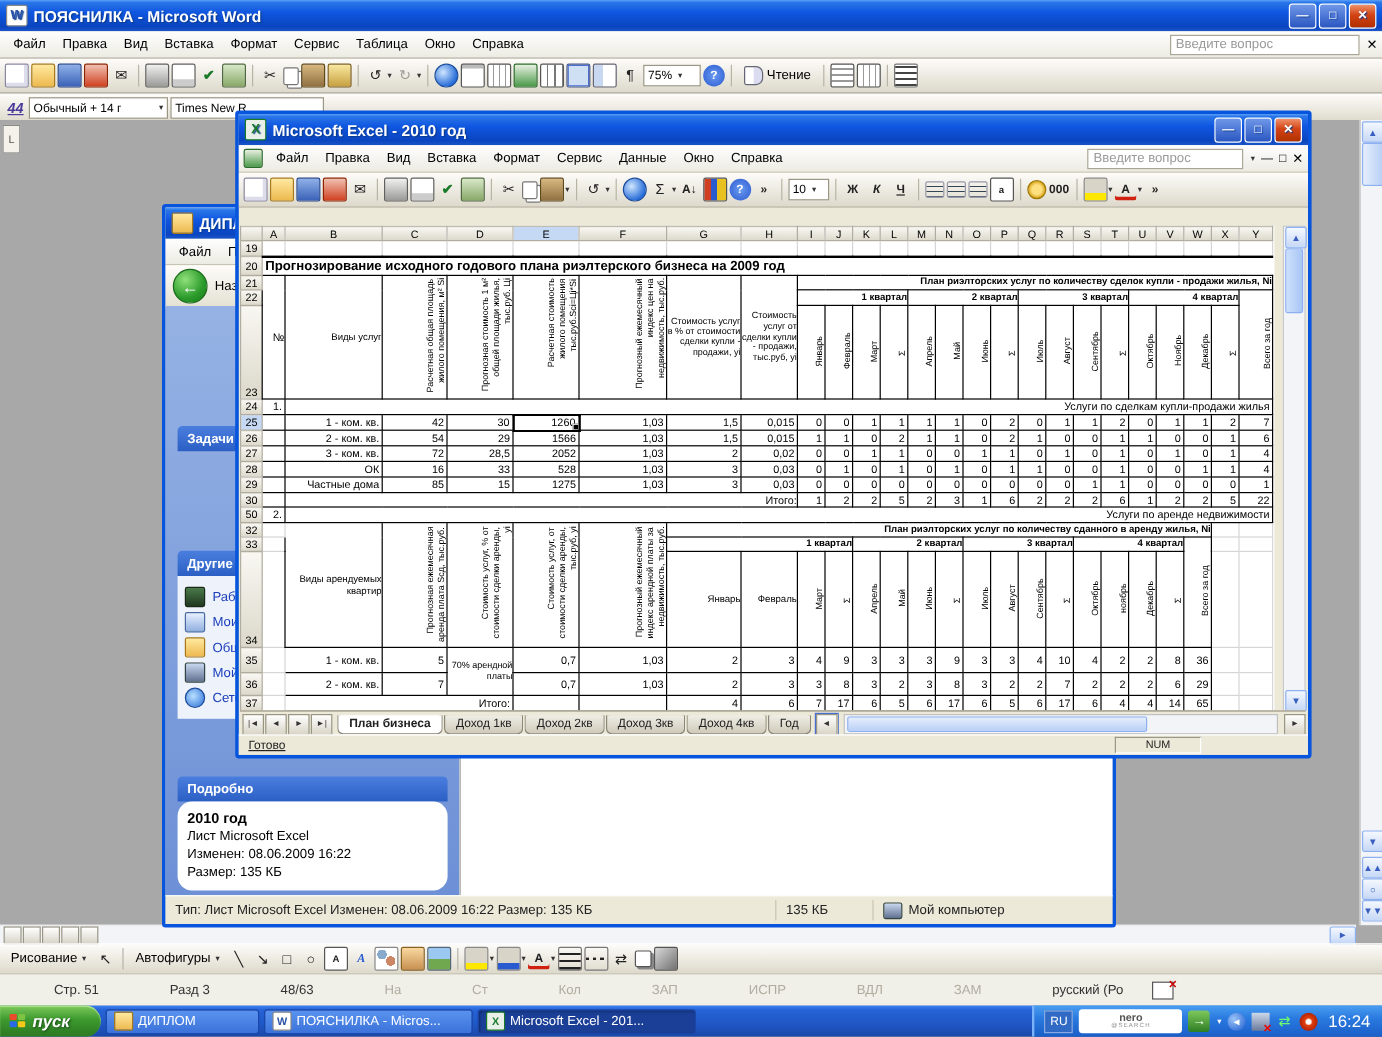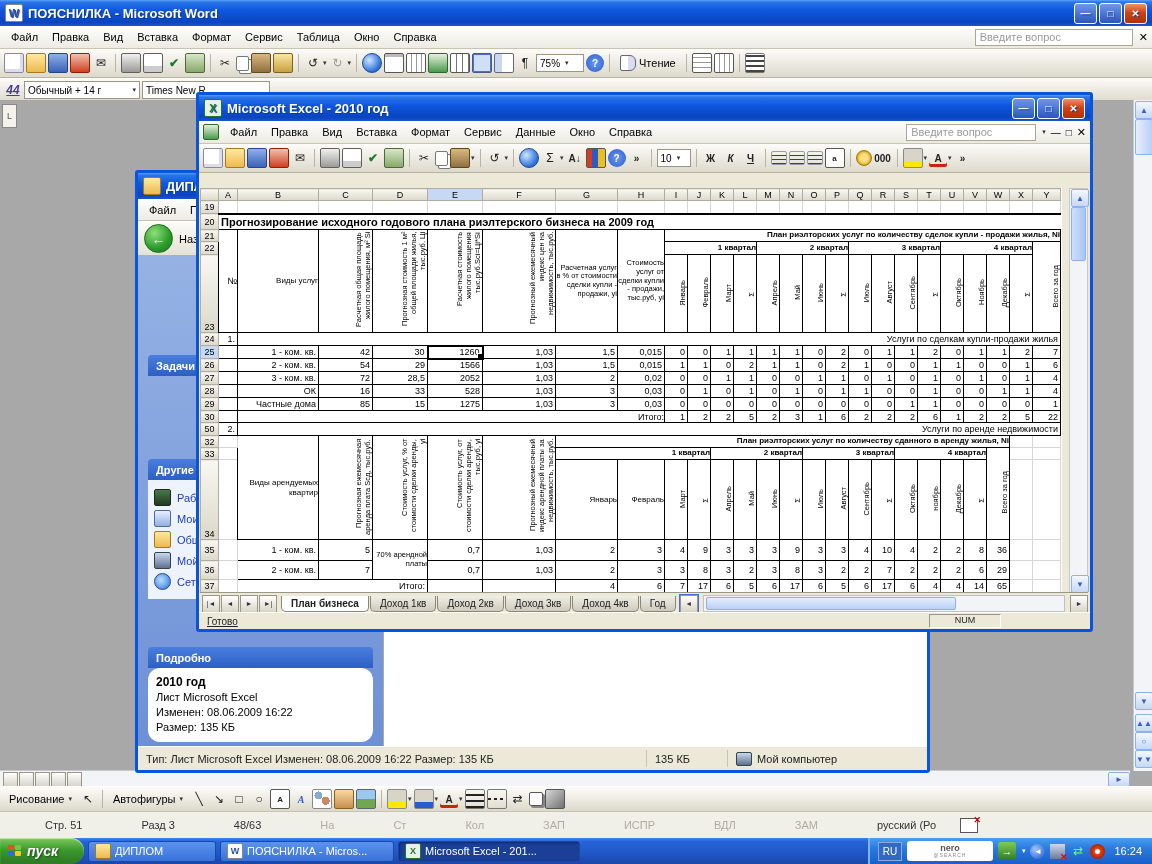--- a/index.html
+++ b/index.html
@@ -155,21 +155,21 @@
   .nerobox{width:86px;height:20px;background:#fff;border-radius:3px;display:flex;flex-direction:column;align-items:center;justify-content:center;line-height:1;}
   .nerobox .n1{font-size:9px;font-weight:bold;color:#555;}
   .nerobox .n2{font-size:5px;letter-spacing:1px;color:#888;}
   .gobtn{width:18px;height:18px;border-radius:3px;background:linear-gradient(#7ec95c,#2f7d24);color:#fff;font-size:11px;display:flex;align-items:center;justify-content:center;}
   .trico{width:15px;height:15px;flex:none;}
   .t-blue{background:radial-gradient(circle at 35% 35%,#9cc4f8,#1a5ad0);border-radius:50%;color:#fff;font-size:8px;display:flex;align-items:center;justify-content:center;}
   .t-net{background:linear-gradient(#cdd8ea,#6a7a9a);position:relative;}
   .t-net::after{content:"✕";color:#e00;font-size:9px;font-weight:bold;position:absolute;right:-2px;bottom:-3px;}
   .t-up{color:#6dff6d;font-size:12px;display:flex;align-items:center;justify-content:center;}
   .t-nero{background:radial-gradient(circle,#fff 18%,#e04010 30%,#b02000 75%);border-radius:50%;}
-  .clock{color:#fff;font-size:11px;margin-left:4px;}
+  .clock{color:#fff;font-size:14px;margin-left:4px;}
 </style>
 </head>
 <body>
 
 <div class="screen">
 
   <div id="word">
     <div class="ttl">
       <span class="appico ic-wordapp">W</span>
       <span class="t">ПОЯСНИЛКА - Microsoft Word</span>
@@ -588,21 +588,21 @@
               <td class="c t20" colspan="25">Прогнозирование исходного годового плана риэлтерского бизнеса на 2009 год</td>
             </tr>
             <tr style="height: 12px;">
               <td class="rh">21</td>
               <td class="c b hc" rowspan="3">№</td>
               <td class="c b hc hs" rowspan="3">Виды услуг</td>
               <td class="c b rotc" rowspan="3"><div class="roti">Расчетная общая площадь жилого помещения, м²  Si</div></td>
               <td class="c b rotc" rowspan="3"><div class="roti">Прогнозная стоимость 1 м² общей площади жилья, тыс.руб. Цi</div></td>
               <td class="c b rotc" rowspan="3"><div class="roti">Расчетная стоимость жилого помещения тыс.руб.Sсi=Цi*Si</div></td>
               <td class="c b rotc" rowspan="3"><div class="roti">Прогнозный ежемесячный индекс цен на недвижимость, тыс.руб.</div></td>
-              <td class="c b hc sm" rowspan="3">Расчетная услуг в % от стоимости сделки купли - продажи, уi</td>
+              <td class="c b hc sm" rowspan="3">Стоимость услуг в % от стоимости сделки купли - продажи, уi</td>
               <td class="c b hc sm" rowspan="3">Стоимость услуг от сделки купли - продажи, тыс.руб, уi</td>
               <td class="c b hc xsm" colspan="17">План риэлторских услуг по количеству сделок купли - продажи жилья, Ni</td>
             </tr>
             <tr style="height: 13px;">
               <td class="rh">22</td>
               <td class="c b hc xsm" colspan="4">1 квартал</td>
               <td class="c b hc xsm" colspan="4">2 квартал</td>
               <td class="c b hc xsm" colspan="4">3 квартал</td>
               <td class="c b hc xsm" colspan="4">4 квартал</td>
               <td class="c b rotc" rowspan="2"><div class="roti">Всего за год</div></td>

